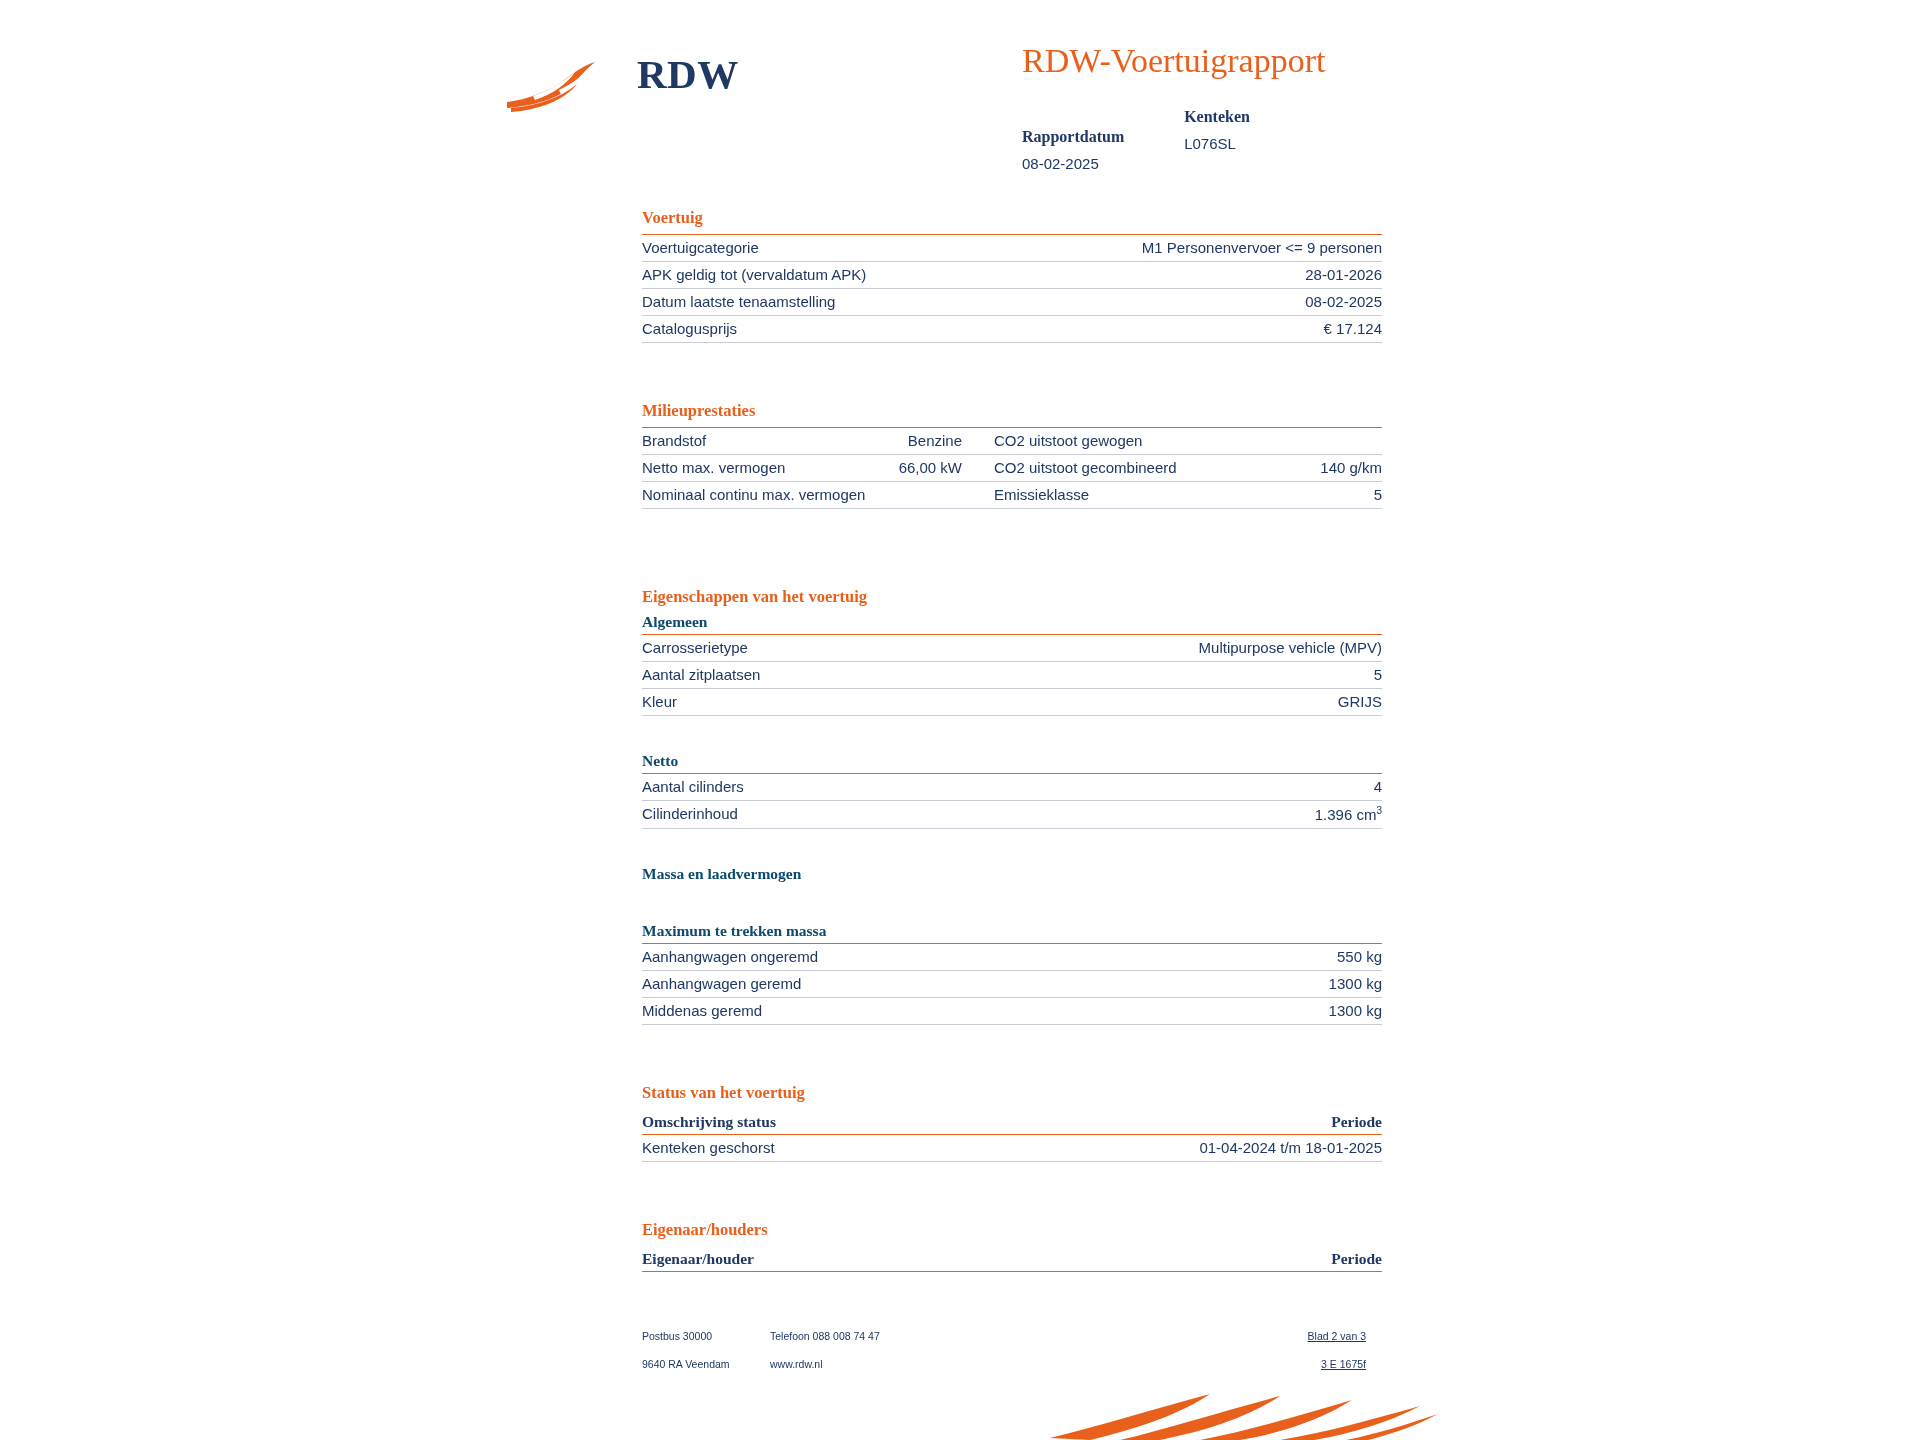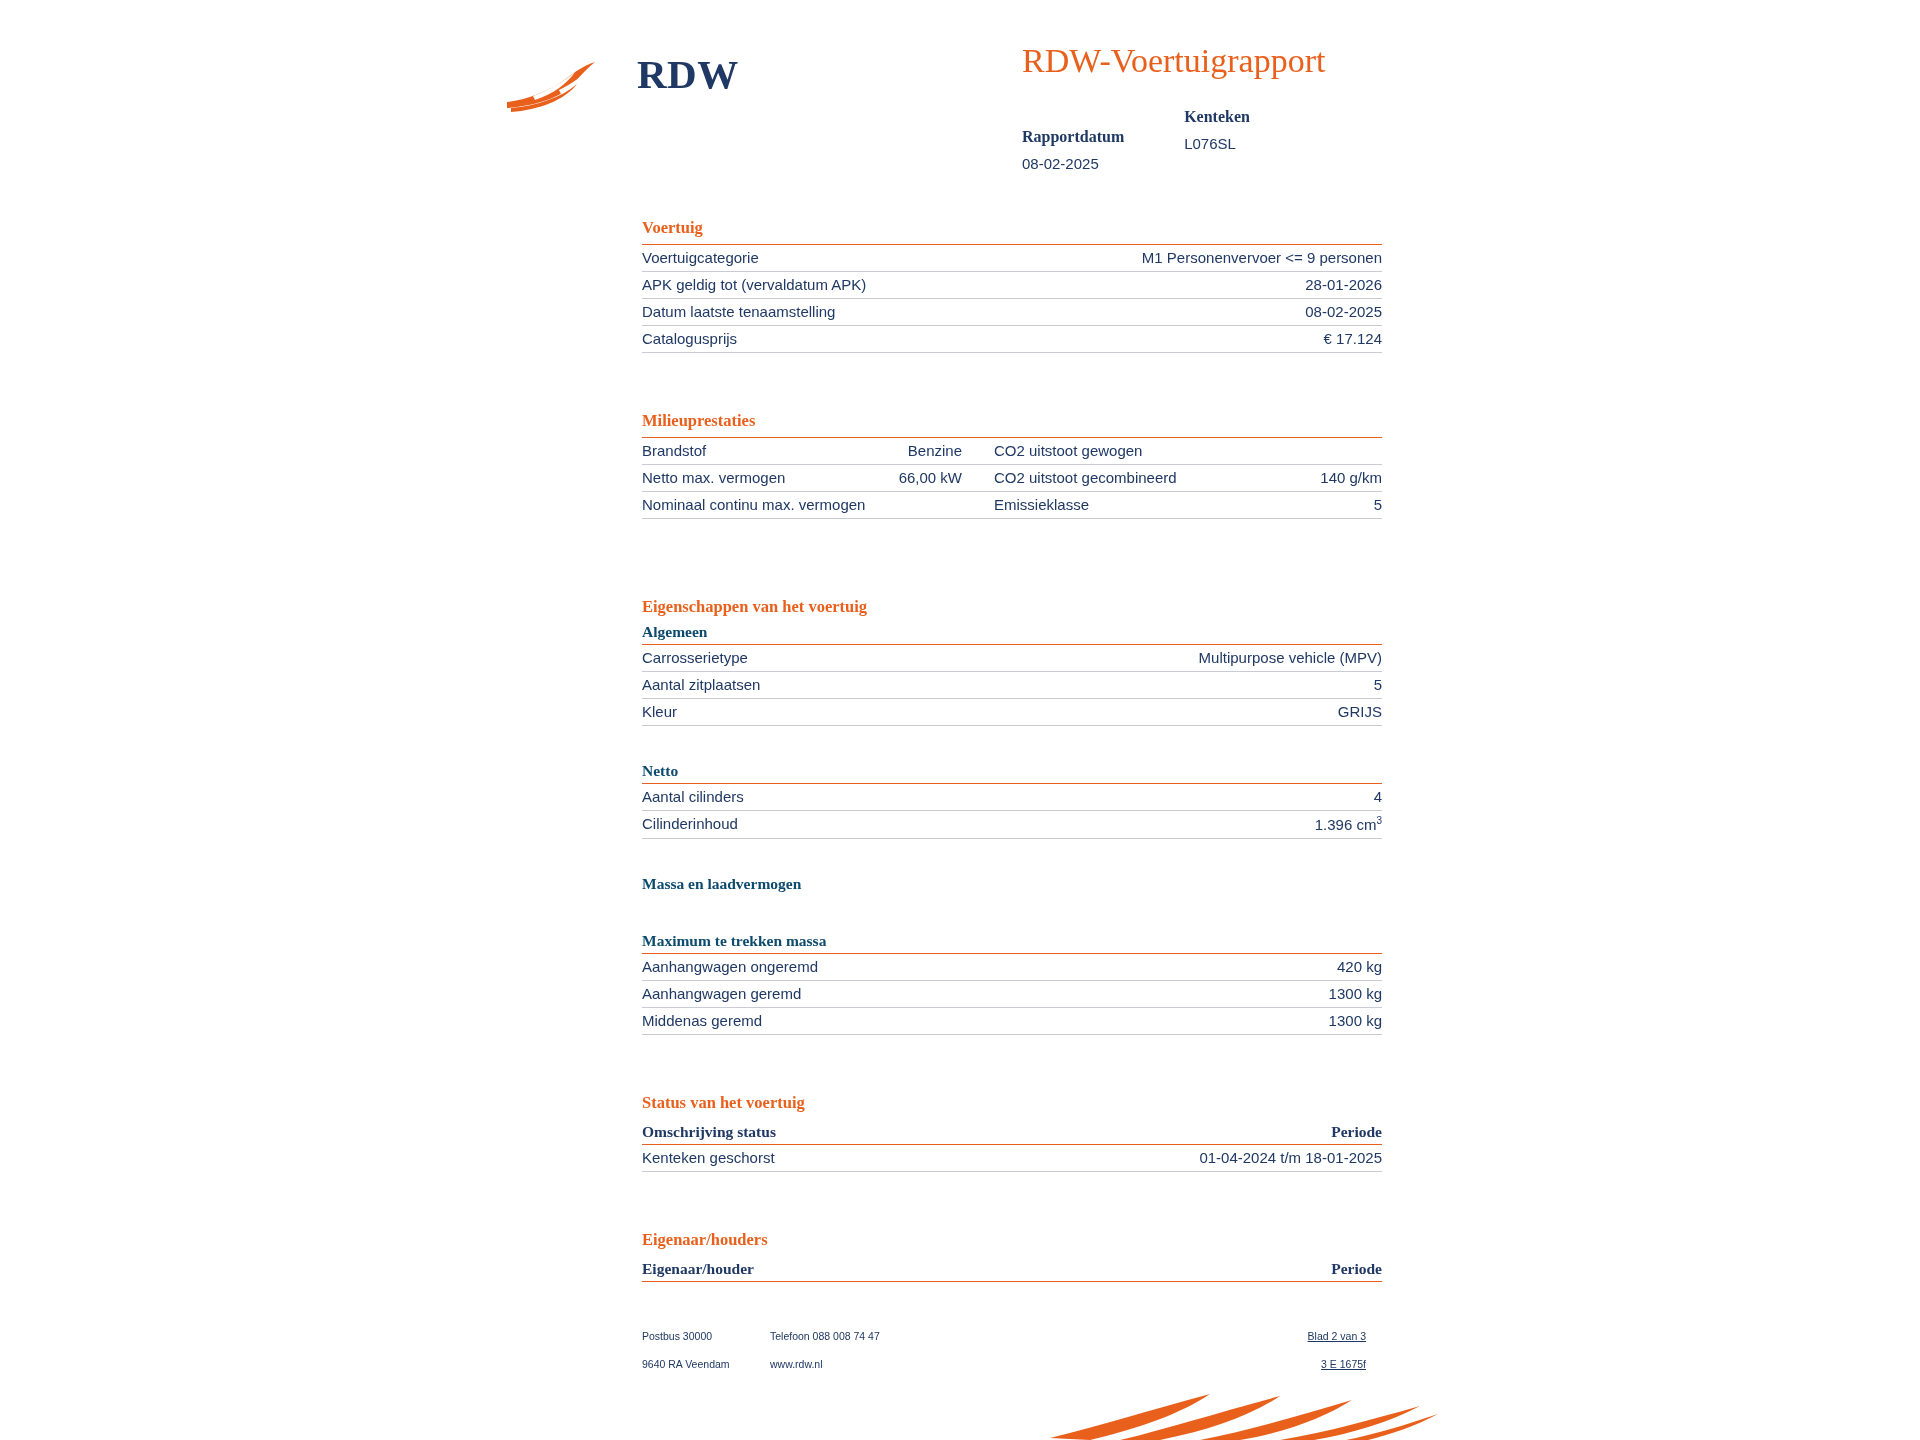--- a/index.html
+++ b/index.html
@@ -78,21 +78,21 @@
   }
   .meta-value {
     font-size: 15px;
     color: #1f3864;
   }
 
   
   .content {
     position: absolute;
     left: 642px;
-    top: 218px;
+    top: 208px;
     width: 740px;
   }
   .section {
     margin-bottom: 0;
   }
   .sec-title {
     font-family: "Liberation Serif", serif;
     font-weight: 700;
     font-size: 16.5px;
     color: #e8601c;
@@ -308,21 +308,21 @@
 
       <div class="sub-title">Massa en laadvermogen</div>
 
       <div class="gap-md"></div>
 
       <div class="sub-title">Maximum te trekken massa</div>
       <table class="rows">
         <tbody>
           <tr>
             <td class="lbl">Aanhangwagen ongeremd</td>
-            <td class="val">420 kg</td>
+            <td class="val">550 kg</td>
           </tr>
           <tr>
             <td class="lbl">Aanhangwagen geremd</td>
             <td class="val">1300 kg</td>
           </tr>
           <tr>
             <td class="lbl">Middenas geremd</td>
             <td class="val">1300 kg</td>
           </tr>
         </tbody>

